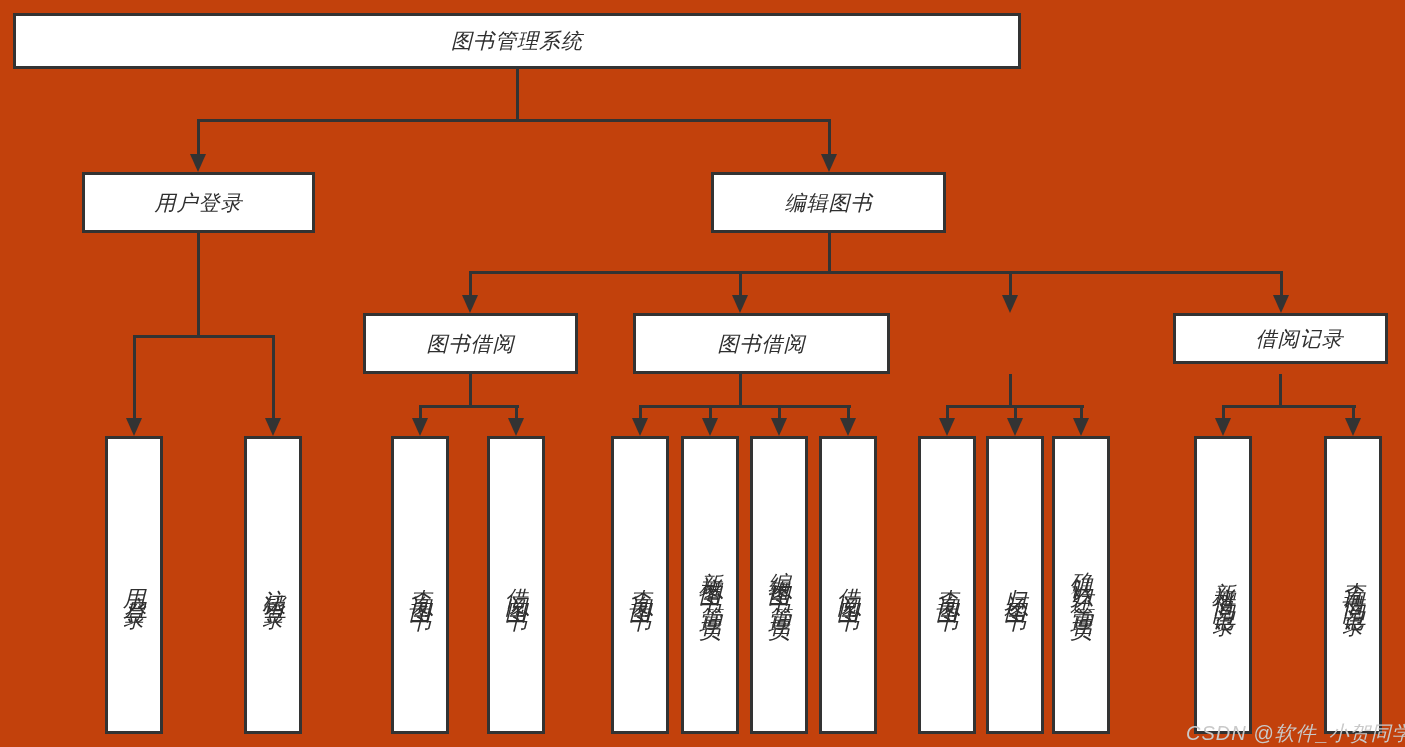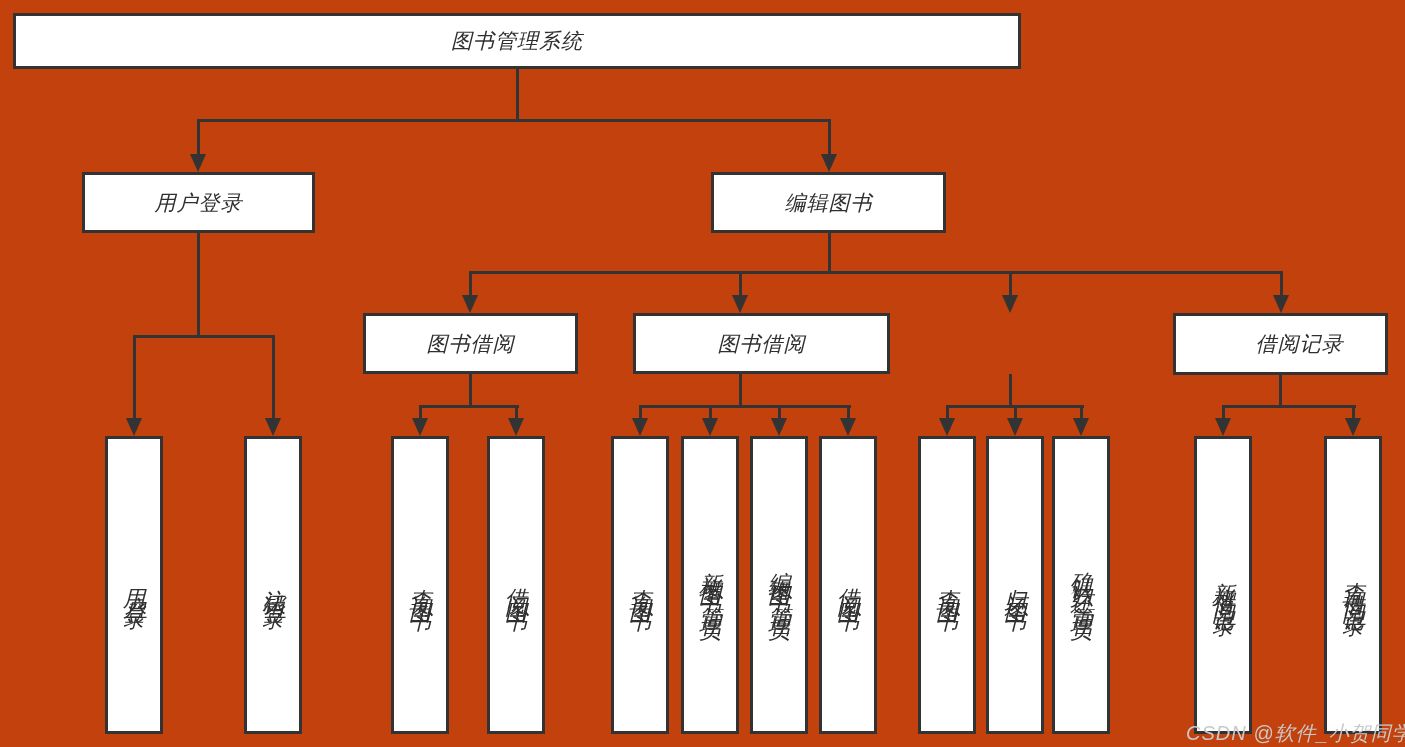--- a/index.html
+++ b/index.html
@@ -42,21 +42,21 @@
   <div class="box" style="left:711px;top:172px;width:235px;height:61px;">
     <span class="hlabel">编辑图书</span>
   </div>
 
   <div class="box" style="left:363px;top:313px;width:215px;height:61px;">
     <span class="hlabel">图书借阅</span>
   </div>
   <div class="box" style="left:633px;top:313px;width:257px;height:61px;">
     <span class="hlabel">图书借阅</span>
   </div>
-  <div class="box" style="left:1173px;top:313px;width:215px;height:62px;padding-left:38px;">
+  <div class="box" style="left:1173px;top:313px;width:215px;height:51px;padding-left:38px;">
     <span class="hlabel">借阅记录</span>
   </div>
 
   <div class="box leaf" style="left:105px;top:436px;width:58px;height:298px;">
     <span class="vlabel">用户登录</span>
   </div>
   <div class="box leaf" style="left:244px;top:436px;width:58px;height:298px;">
     <span class="vlabel">注销登录</span>
   </div>
 

